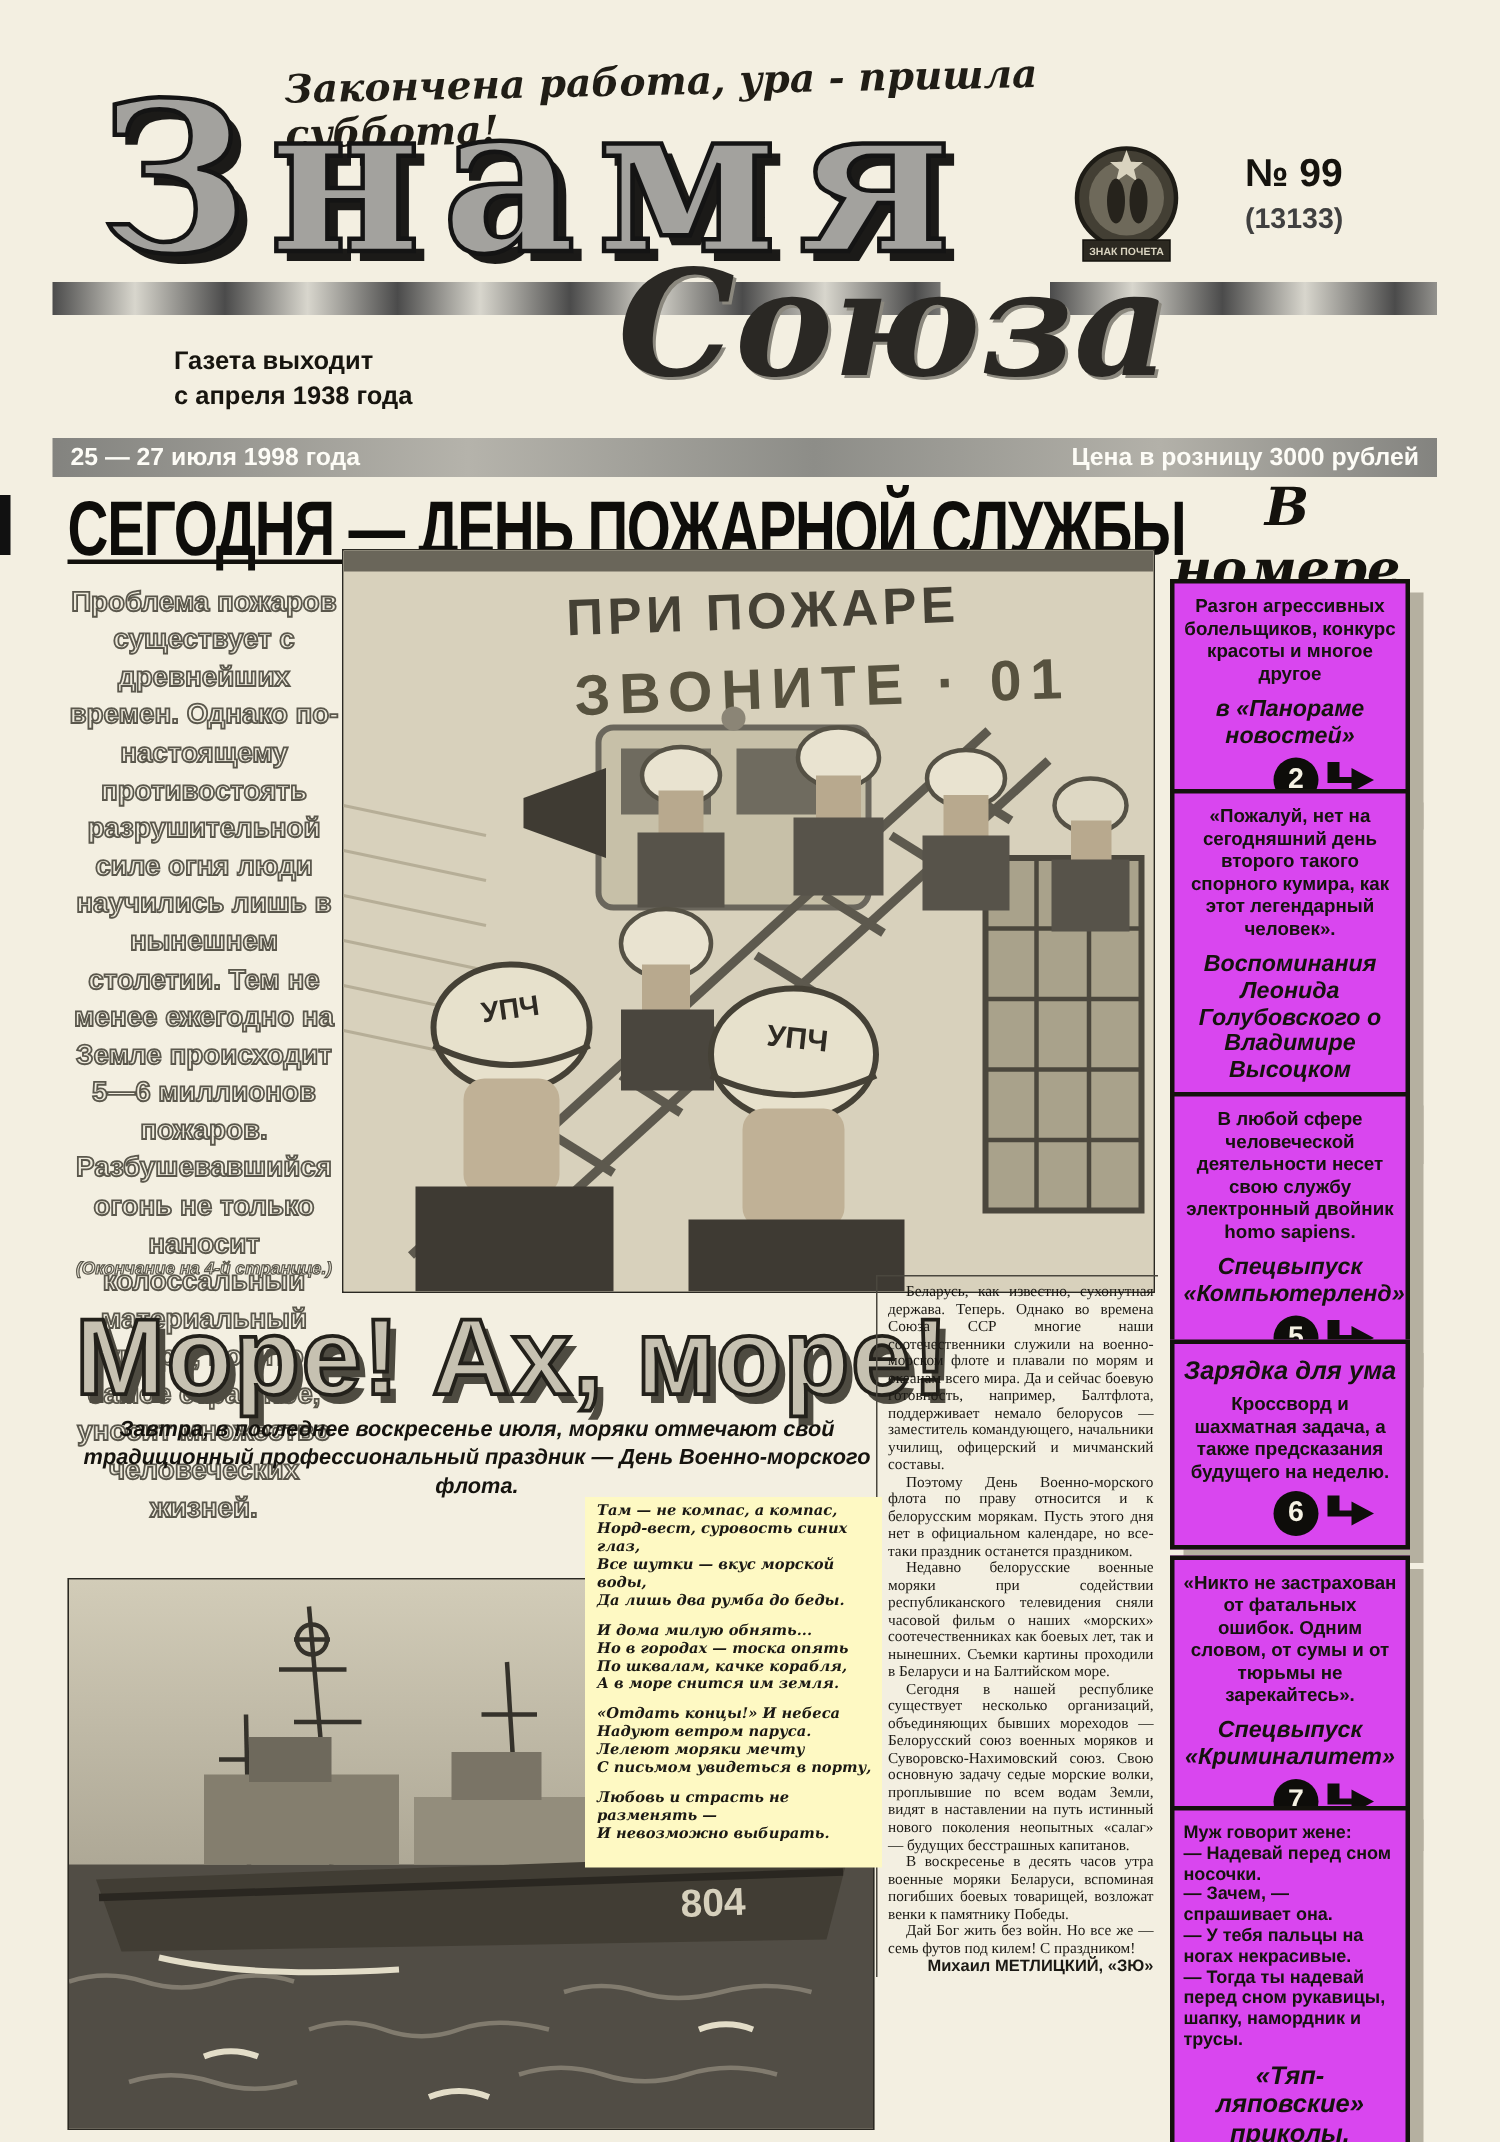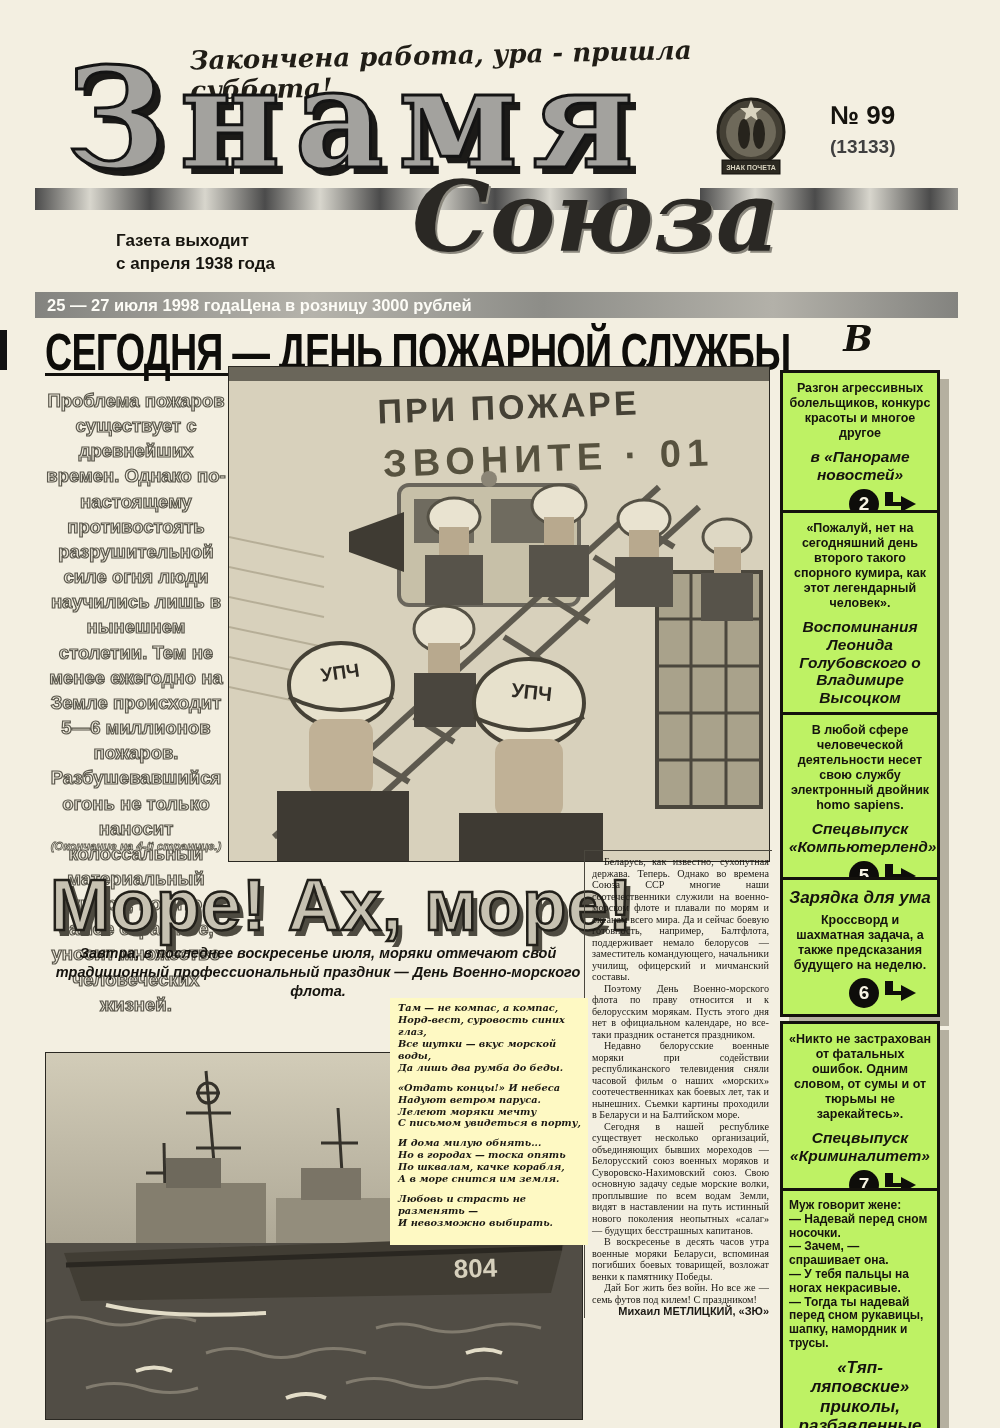--- a/index.html
+++ b/index.html
@@ -19,38 +19,38 @@
           text-shadow:2px 2px 0 #8b887e;}
   .issue-no{left:830px;top:100px;width:130px;font-weight:bold;font-size:26px;color:#15130e;}
   .issue-total{left:830px;top:136px;width:130px;font-weight:bold;font-size:19px;color:#404040;}
   .since{left:116px;top:230px;width:200px;font-weight:bold;font-size:17px;line-height:1.35;color:#17150f;}
   .gbar{height:22px;top:188px;background:repeating-linear-gradient(90deg,#4b4b4b 0px,#d8d6cd 55px,#4b4b4b 115px);z-index:1;}
   .gbar-left{left:35px;width:592px;}
   .gbar-right{left:700px;width:258px;}
   .datebar{left:35px;top:292px;width:923px;height:26px;z-index:2;
            background:linear-gradient(90deg,#83837f,#b5b3ab 30%,#8d8d88 55%,#b3b1a9 80%,#83837f);
            color:#fdfcf6;font-weight:bold;font-size:16.5px;display:flex;
-           align-items:center;padding:0 12px;box-sizing:border-box;}
+           justify-content:space-between;align-items:center;padding:0 12px;box-sizing:border-box;}
 
   
   .fire-headline{left:45px;top:322px;white-space:nowrap;font-weight:bold;font-size:46px;
            letter-spacing:-1px;transform:scale(0.82,1.12);transform-origin:left top;color:#0e0d0a;}
   .fire-rule{left:45px;top:373px;width:723px;height:3px;background:#12110d;}
   .fire-lead{left:45px;top:388px;width:182px;text-align:center;font-weight:bold;font-size:18.5px;
            line-height:1.36;color:#f0ecdd;-webkit-text-stroke:1.2px #5a574c;}
   .fire-note{left:42px;top:840px;width:188px;text-align:center;font-style:italic;font-weight:bold;
            font-size:11.5px;color:#efebdc;-webkit-text-stroke:0.8px #5a574c;}
   .fire-photo{left:228px;top:366px;width:540px;height:494px;border:1px solid #2a2822;background:#d8d1bc;}
 
   
   .innum-title{left:772px;top:318px;width:172px;text-align:center;font-family:"DejaVu Serif",serif;
            font-style:italic;font-weight:bold;font-size:35px;color:#14120d;}
-  .ibox{left:780px;width:160px;background:#bef264;border:3px solid #14120d;
+  .ibox{left:780px;width:160px;background:#d946ef;border:3px solid #14120d;
         box-shadow:9px 9px 0 0 #b5b0a0;box-sizing:border-box;padding:8px 6px 6px;
-        text-align:center;z-index:2;}
+        text-align:center;z-index:2;margin-top:16px;}
   .ibox .txt{font-weight:bold;font-size:12.5px;line-height:1.2;color:#15130e;}
   .ibox .txt-left{text-align:left;font-weight:bold;font-size:12px;line-height:1.15;color:#15130e;}
   .ibox .emph{font-weight:bold;font-style:italic;font-size:15.5px;line-height:1.15;margin-top:7px;color:#15130e;}
   .ibox .ttl{font-weight:bold;font-style:italic;font-size:17px;margin-bottom:5px;color:#15130e;}
   .pagerow{display:flex;justify-content:flex-end;align-items:center;gap:2px;margin-top:5px;padding-right:14px;}
   .pnum{width:30px;height:30px;border-radius:50%;background:#0e0d0a;color:#f6f2e3;font-weight:bold;
         font-size:19px;display:flex;align-items:center;justify-content:center;}
   .b1{top:370px;min-height:122px;}
   .b2{top:510px;min-height:186px;}
   .b3{top:712px;min-height:152px;}
@@ -325,28 +325,28 @@
       <path d="M420 300 q18 -7 36 0"></path>
     <path d="M60 252 q60 14 160 8"></path>
   </g>
 </svg>
 
 <div class="abs sea-poem">
   <div class="stanza prelines">Там — не компас, а компас,
 Норд-вест, суровость синих глаз,
 Все шутки — вкус морской воды,
 Да лишь два румба до беды.</div>
+  <div class="stanza prelines">И дома милую обнять...
+Но в городах — тоска опять
+По шквалам, качке корабля,
+А в море снится им земля.</div>
   <div class="stanza prelines">«Отдать концы!» И небеса
 Надуют ветром паруса.
 Лелеют моряки мечту
 С письмом увидеться в порту,</div>
-  <div class="stanza prelines">И дома милую обнять...
-Но в городах — тоска опять
-По шквалам, качке корабля,
-А в море снится им земля.</div>
   <div class="stanza prelines">Любовь и страсть не разменять —
 И невозможно выбирать.</div>
 </div>
 
 <div class="abs sea-col">
   <p>Беларусь, как известно, сухопутная держава. Теперь. Однако во времена Союза ССР многие наши соотечественники служили на военно-морском флоте и плавали по морям и океанам всего мира. Да и сейчас боевую готовность, например, Балтфлота, поддерживает немало белорусов — заместитель командующего, начальники училищ, офицерский и мичманский составы.</p>
   <p>Поэтому День Военно-морского флота по праву относится и к белорусским морякам. Пусть этого дня нет в официальном календаре, но все-таки праздник останется праздником.</p>
   <p>Недавно белорусские военные моряки при содействии республиканского телевидения сняли часовой фильм о наших «морских» соотечественниках как боевых лет, так и нынешних. Съемки картины проходили в Беларуси и на Балтийском море.</p>
   <p>Сегодня в нашей республике существует несколько организаций, объединяющих бывших мореходов — Белорусский союз военных моряков и Суворовско-Нахимовский союз. Свою основную задачу седые морские волки, проплывшие по всем водам Земли, видят в наставлении на путь истинный нового поколения неопытных «салаг» — будущих бесстрашных капитанов.</p>
   <p>В воскресенье в десять часов утра военные моряки Беларуси, вспоминая погибших боевых товарищей, возложат венки к памятнику Победы.</p>

